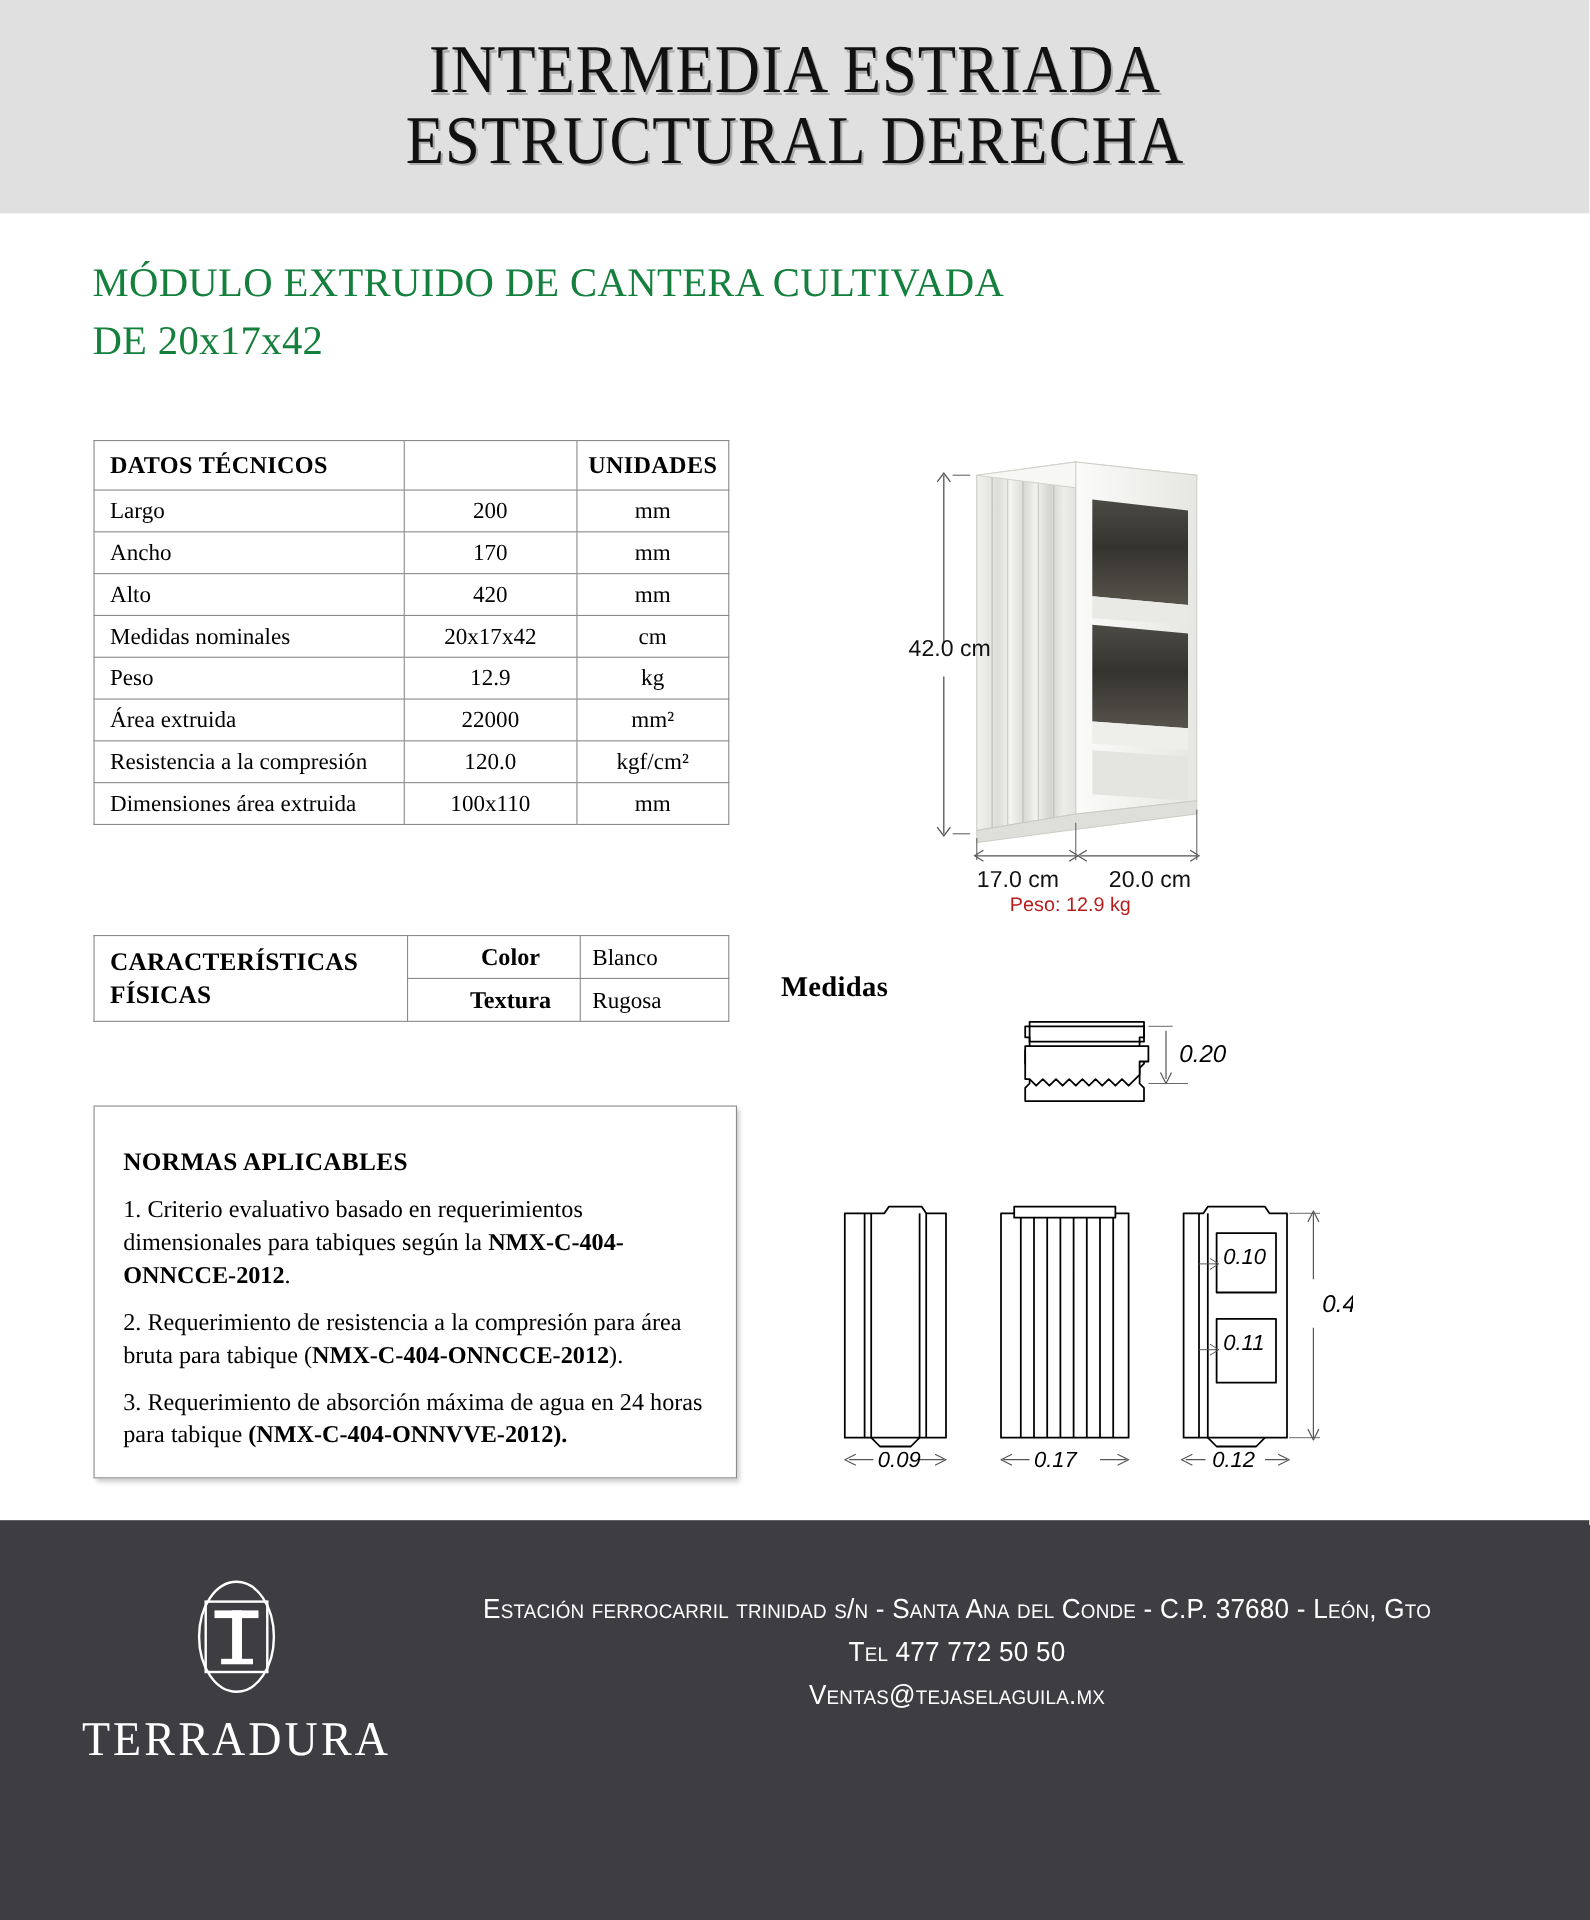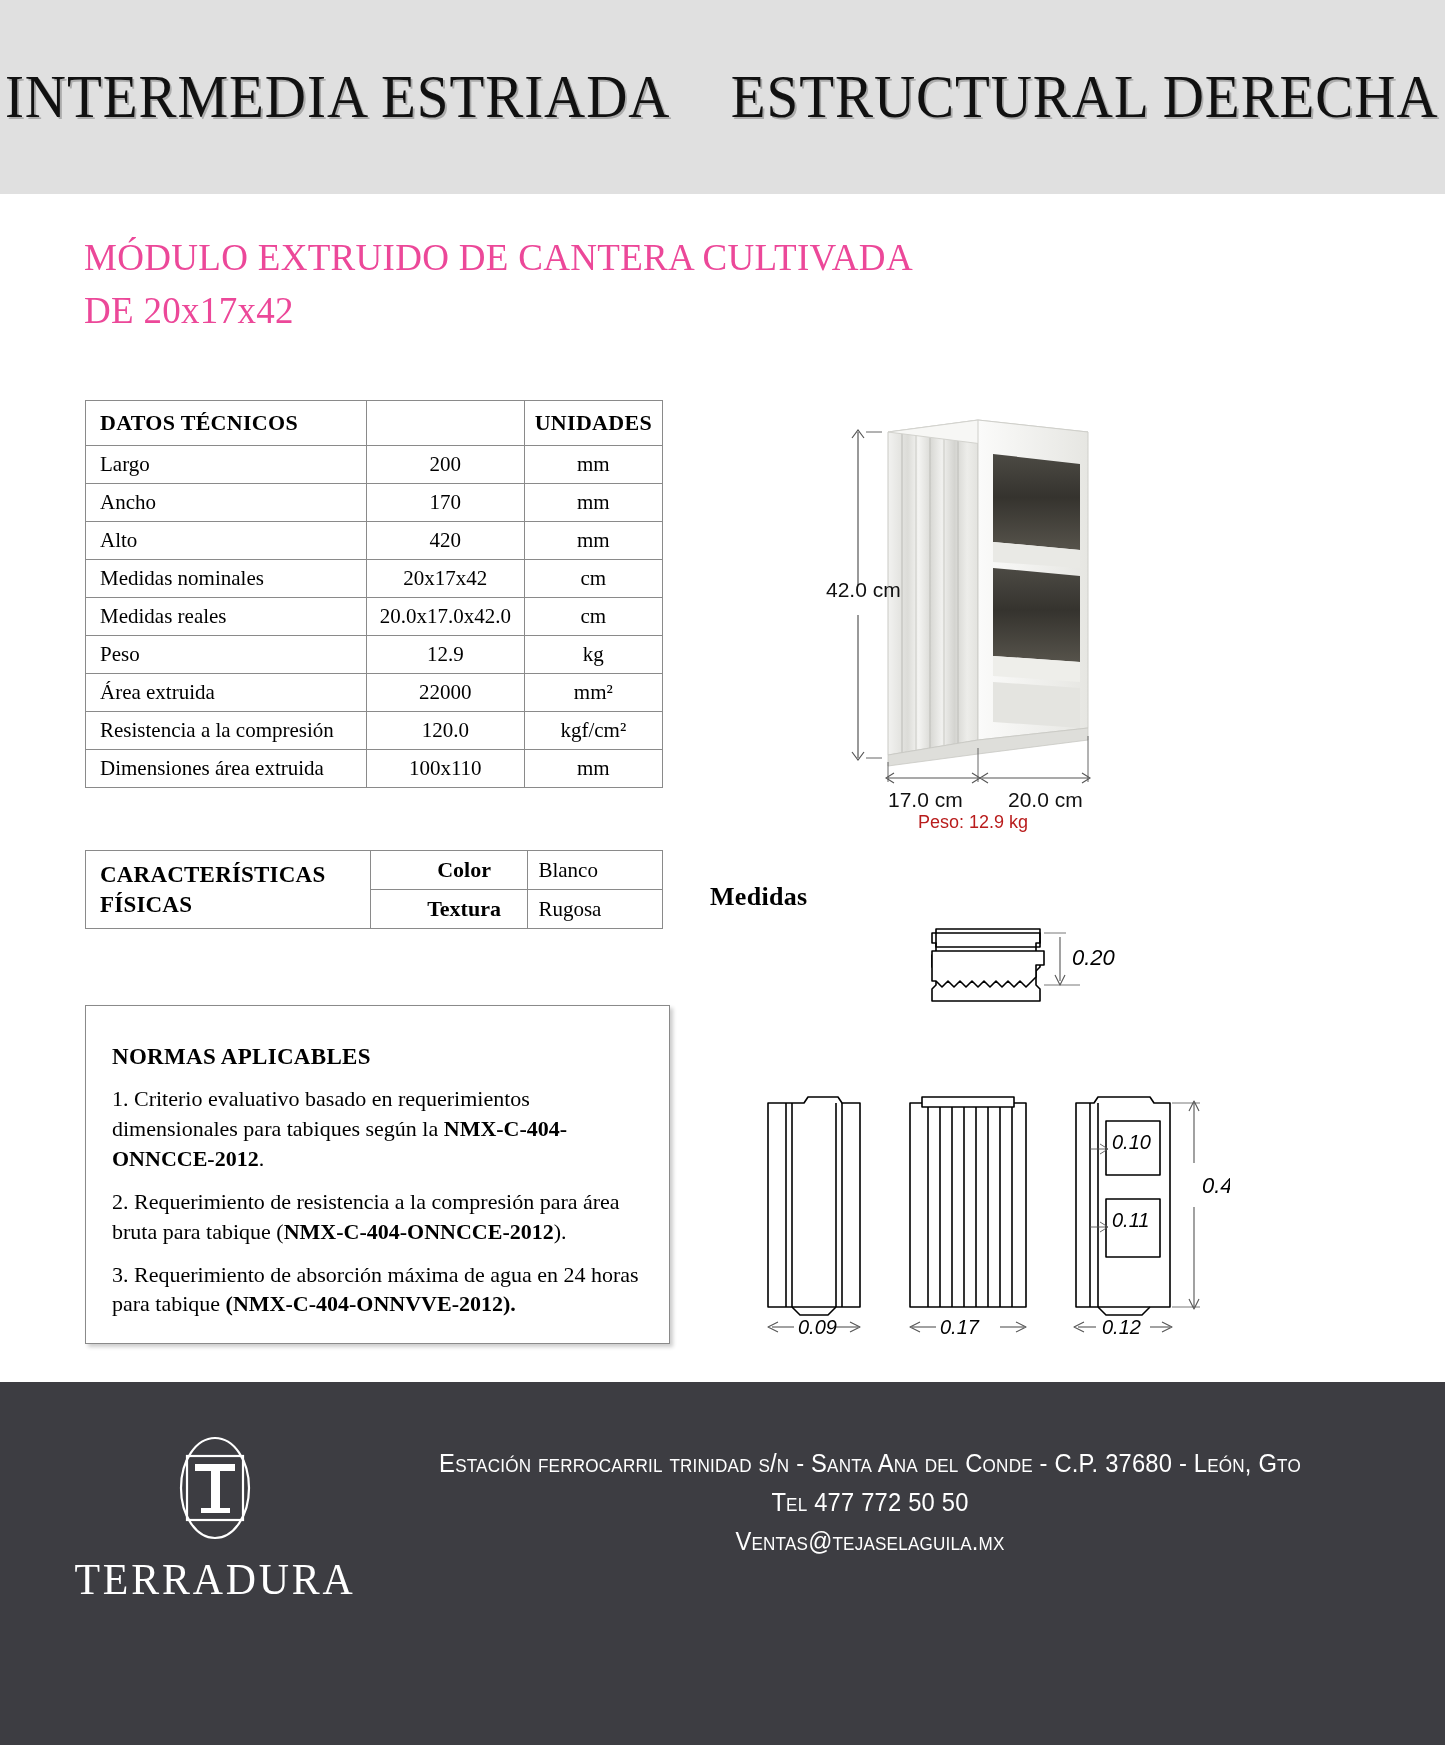--- a/index.html
+++ b/index.html
@@ -12,20 +12,21 @@
     overflow: hidden;
   }
 
   
   .header-band {
     position: absolute;
     left: 0; top: 0;
     width: 1445px; height: 194px;
     background: #e0e0e0;
     display: flex;
+    flex-direction: column;
     align-items: center;
     justify-content: center;
   }
   .header-title-line {
     font-family: "Liberation Serif", "DejaVu Serif", serif;
     font-size: 62px;
     line-height: 1.03;
     letter-spacing: 1px;
     color: #111111;
     text-align: center;
@@ -34,21 +35,21 @@
     white-space: nowrap;
   }
 
   
   .subtitle {
     position: absolute;
     left: 84px; top: 232px;
     width: 1050px;
     font-size: 37px;
     line-height: 1.42;
-    color: #ec4899;
+    color: #15803d;
     letter-spacing: 0.3px;
   }
   .subtitle span { display: block; }
 
   
   .tech-table {
     position: absolute;
     left: 85px; top: 400px;
     width: 578px;
     border-collapse: collapse;
@@ -232,25 +233,20 @@
         <td class="c-unit">mm</td>
       </tr>
       <tr>
         <td class="c-label">Alto</td>
         <td class="c-value">420</td>
         <td class="c-unit">mm</td>
       </tr>
       <tr>
         <td class="c-label">Medidas nominales</td>
         <td class="c-value">20x17x42</td>
-        <td class="c-unit">cm</td>
-      </tr>
-      <tr>
-        <td class="c-label">Medidas reales</td>
-        <td class="c-value">20.0x17.0x42.0</td>
         <td class="c-unit">cm</td>
       </tr>
       <tr>
         <td class="c-label">Peso</td>
         <td class="c-value">12.9</td>
         <td class="c-unit">kg</td>
       </tr>
       <tr>
         <td class="c-label">Área extruida</td>
         <td class="c-value">22000</td>

